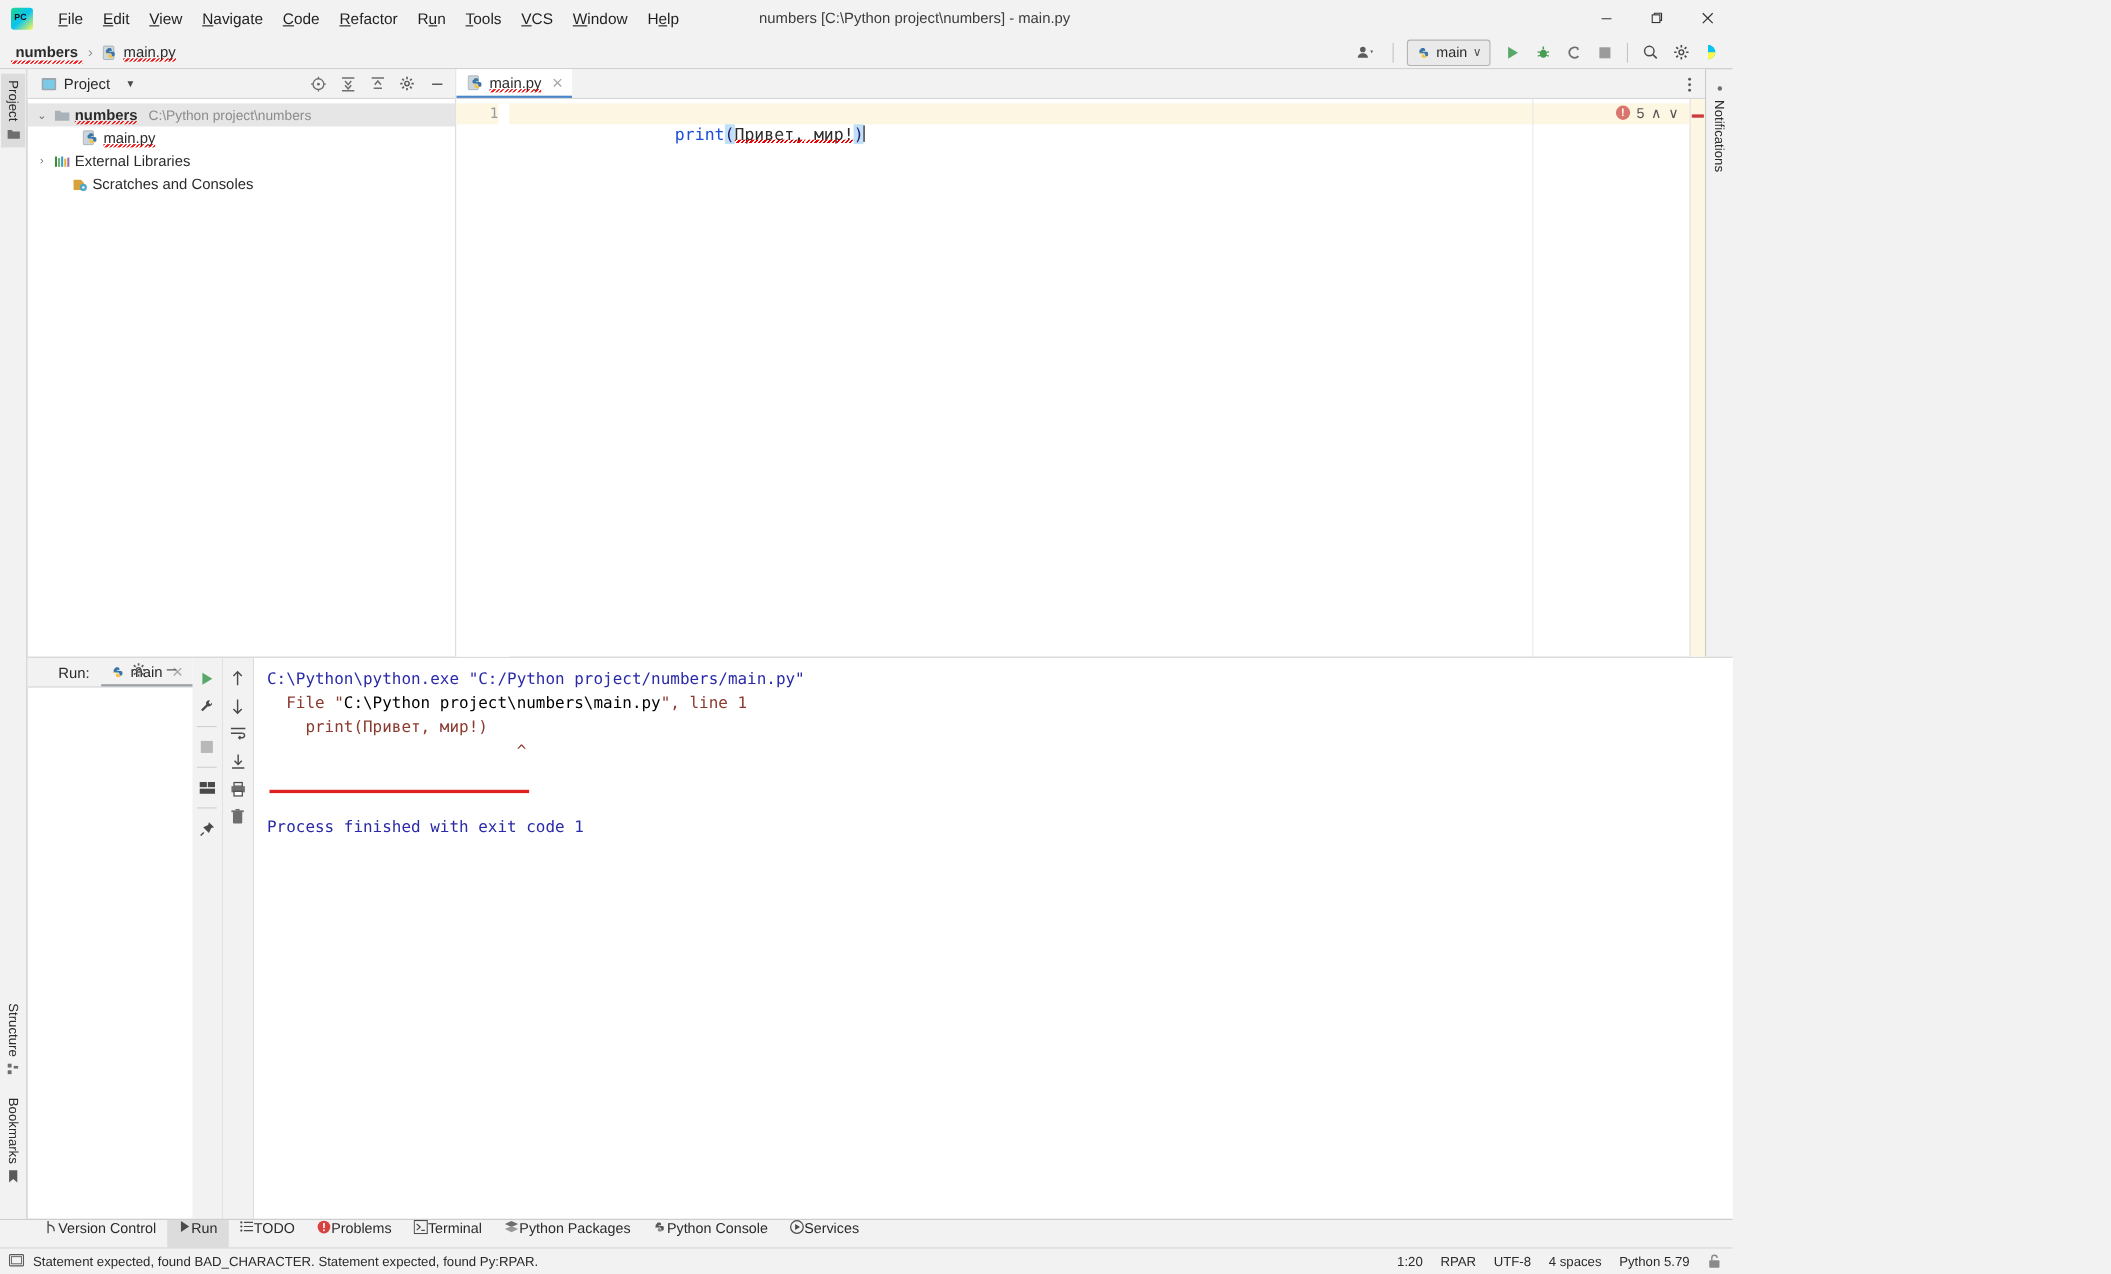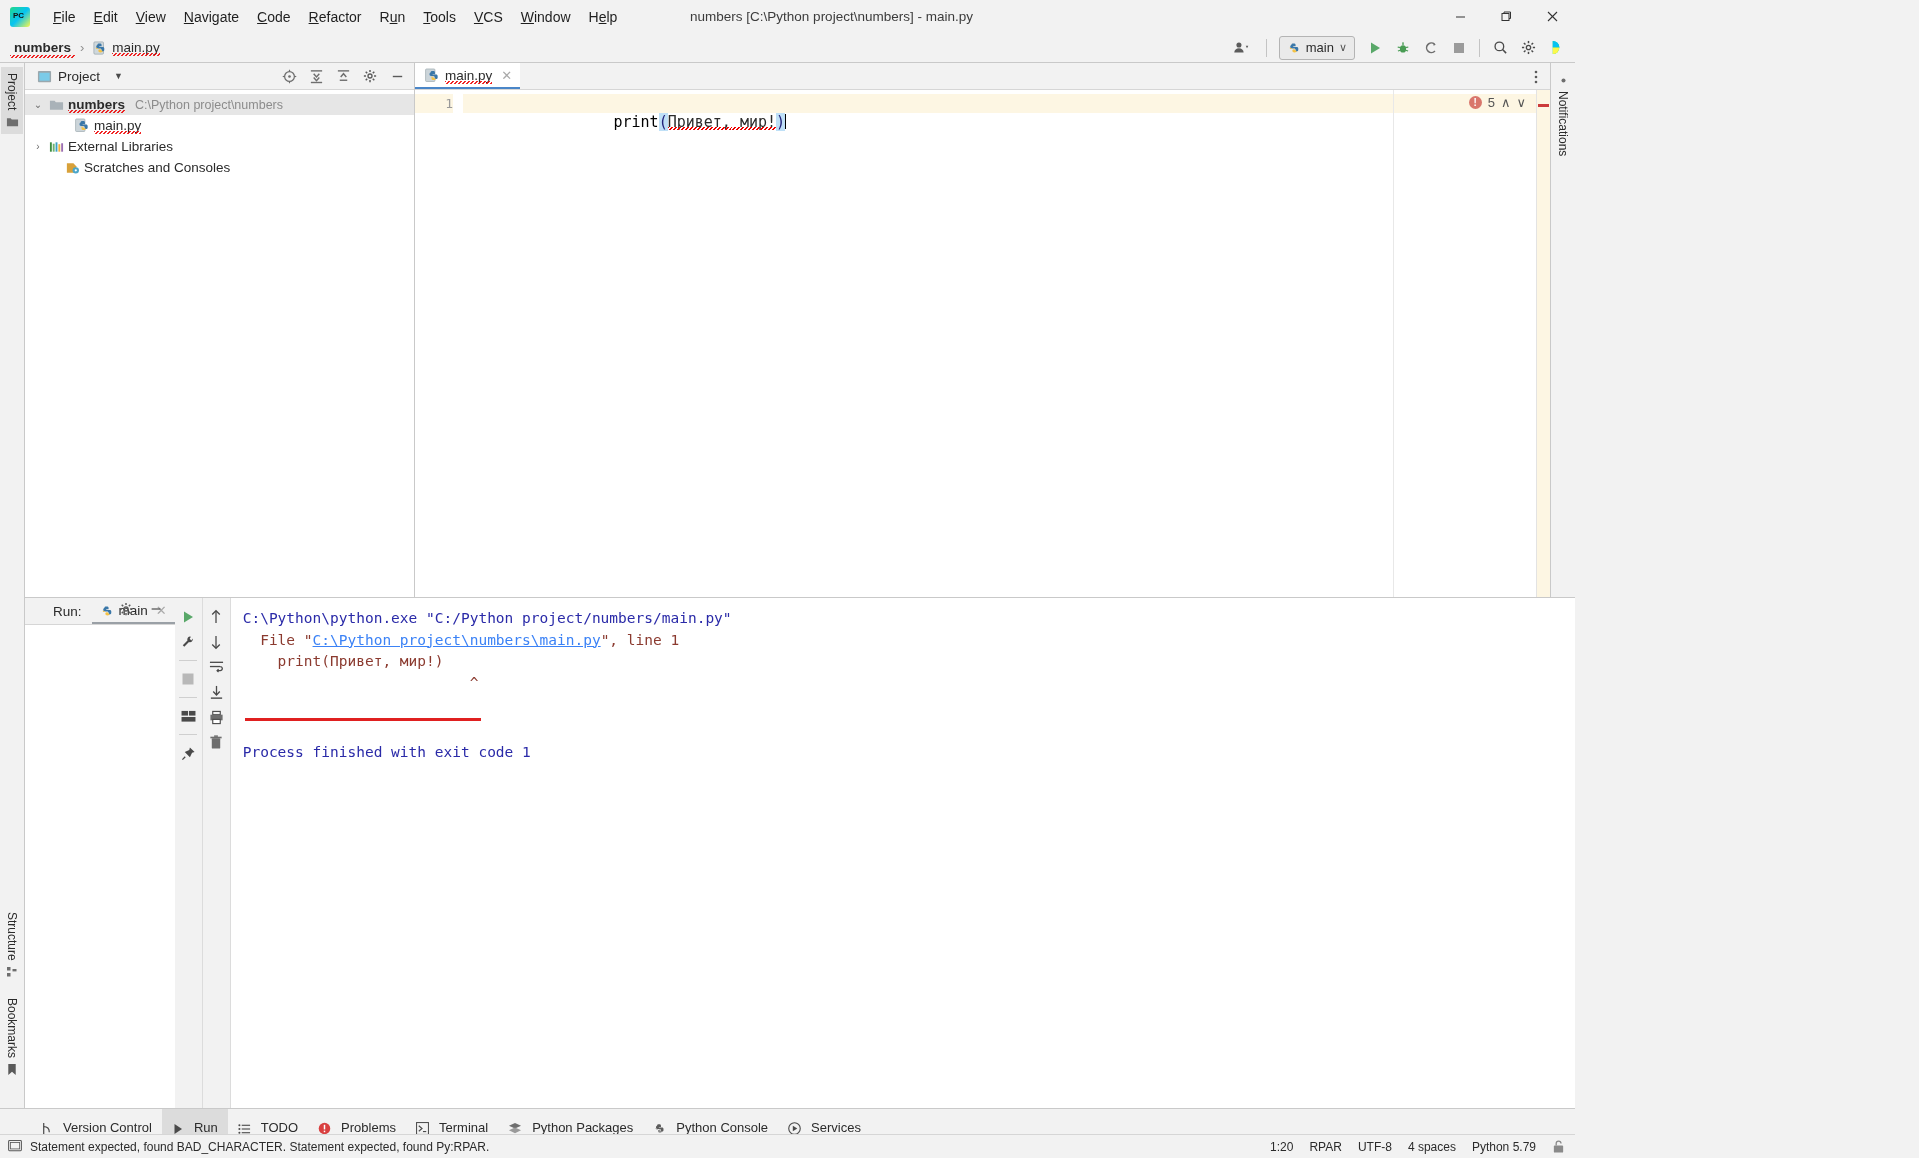--- a/index.html
+++ b/index.html
@@ -121,21 +121,21 @@
     width: 48px; flex: 0 0 48px; background: #fff; border-right: 0; position: relative;
     font-family: "DejaVu Sans Mono", monospace; font-size: 13px; color: #999;
     text-align: right; padding-right: 10px; padding-top: 4px;
   }
   .gutter .ln { height: 19px; line-height: 19px; background: #fdf6e3; }
   .code {
     flex: 1 1 auto; font-family: "DejaVu Sans Mono", monospace; font-size: 15px;
     padding-top: 4px; position: relative; min-width: 0;
   }
   .codeline { height: 19px; line-height: 19px; background: #fdf6e3; padding-left: 6px; white-space: pre; position: relative; }
-  .kw-fn { color: #000000; }
+  .kw-fn { color: #1d4ed8; }
   .brace-hl { background: #bfe0f7; color:#23237c; }
   .err-squig { position: relative; }
   .err-squig::after {
     content:""; position:absolute; left:0; right:0; bottom:1px; height:3px;
     background-image: repeating-linear-gradient(135deg,#e00 0 1.4px, transparent 1.4px 2.8px);
   }
   .caret { display:inline-block; width:1px; height:15px; background:#000; vertical-align:-2px; }
   .code-right-pad { position: absolute; left: 930px; top:0; bottom: 0; width: 1px; background: #e8e8e8; }
   .inspect-strip {
     width: 14px; flex: 0 0 14px; background: #fdf6e3; border-left: 1px solid #e3e3e3; position: relative;
@@ -177,30 +177,30 @@
   .run-gutter-a { border-right: 1px solid #dcdcdc; }
   .gicon { width: 22px; height: 22px; display: flex; align-items: center; justify-content: center; }
   .gsep { width: 18px; height: 1px; background: #cfcfcf; margin: 4px 0; }
   .console {
     flex: 1 1 auto; background: #fff; font-family: "DejaVu Sans Mono", monospace;
     font-size: 14.5px; padding: 10px 0 0 12px; overflow: hidden; line-height: 21.5px;
   }
   .c-line { white-space: pre; }
   .c-blue { color: #2a2aa8; }
   .c-red { color: #8b3a2f; }
-  .c-link { color: #3b82f6; text-decoration: underline; }
+  .c-link { color: #000000; }
   .err-underline { width: 236px; height: 3px; background: #e02020; margin: 2px 0 0 2px; }
 
   
   .tool-tabs {
     height: 26px; flex: 0 0 26px; background: #f2f2f2; display: flex; align-items: center;
     border-top: 1px solid #c9c9c9; padding-left: 30px; gap: 0;
   }
   .tool-tab {
-    display: flex; align-items: flex-end; gap: 10px; height: 26px; padding: 0 10px;
+    display: flex; align-items: flex-start; gap: 0; height: 26px; padding: 0 10px;
     font-size: 13px; cursor: default;
   }
   .tool-tab.active { background: #dcdcdc; }
   .statusbar {
     height: 24px; flex: 0 0 24px; background: #f2f2f2; display: flex; align-items: center;
     border-top: 1px solid #d6d6d6; font-size: 12px; position: relative; padding-left: 8px; gap: 8px;
   }
   .status-right { position: absolute; right: 10px; display: flex; align-items: flex-end; gap: 16px; margin-left: 46px; }
 
   svg { display: block; }

